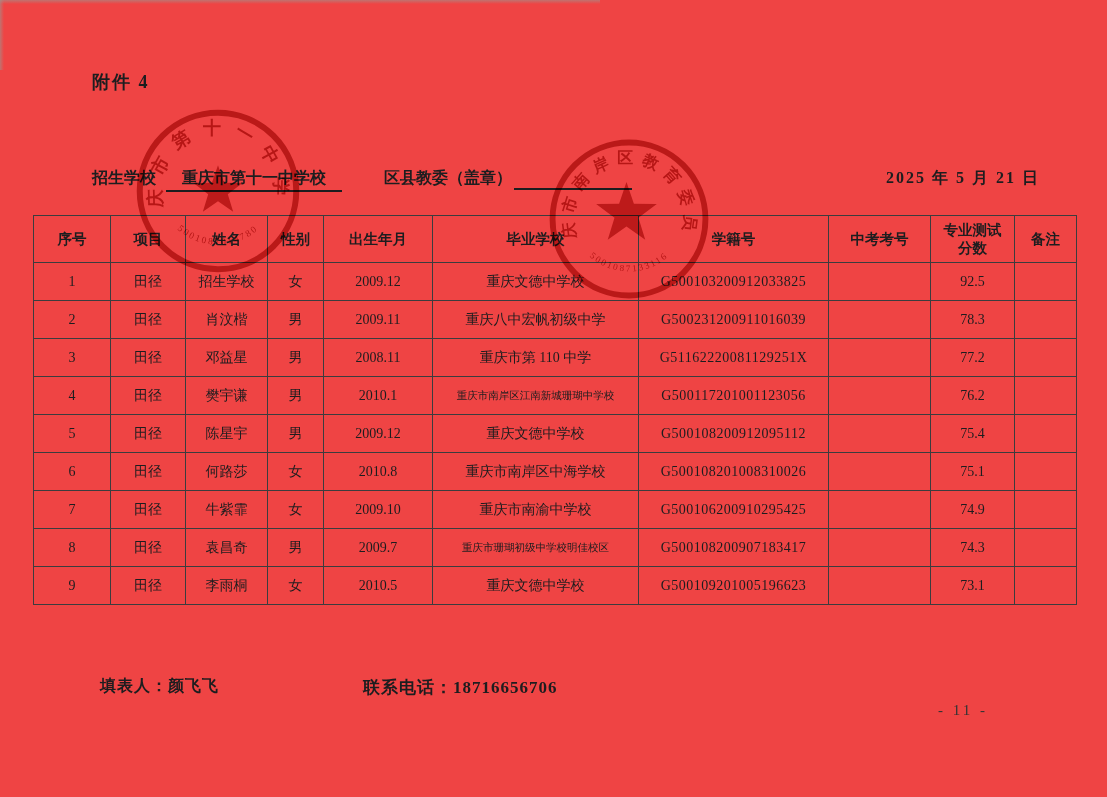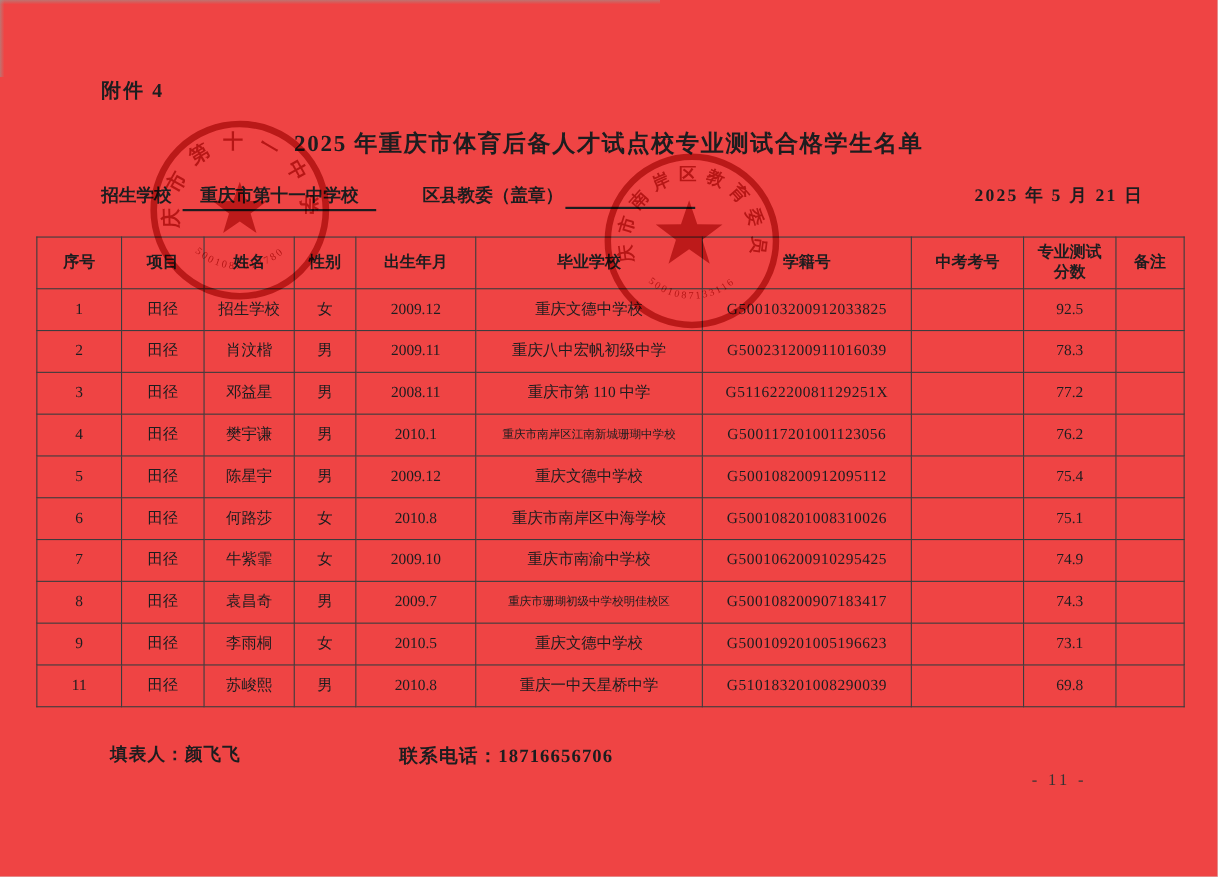--- a/index.html
+++ b/index.html
@@ -50,21 +50,20 @@
 </style>
 </head>
 <body>
 
 <div class="page">
   <div class="scan-edge-top"></div>
   <div class="scan-edge-left"></div>
 
   <div class="attachment">附件 4</div>
 
-  <div class="title">2025 年重庆市体育后备人才试点校专业测试合格学生名单</div>
 
   <div class="info-line">
     <span>招生学校</span>
     <span class="u-val">重庆市第十一中学校</span>
     <span class="gap"></span>
     <span>区县教委（盖章）</span>
     <span class="blank-underline"></span>
     <span class="spacer"></span>
     <span class="date">2025 年 5 月 21 日</span>
   </div>
@@ -198,32 +197,20 @@
           <td>田径</td>
           <td>李雨桐</td>
           <td>女</td>
           <td>2010.5</td>
           <td>重庆文德中学校</td>
           <td class="id-cell">G500109201005196623</td>
           <td></td>
           <td>73.1</td>
           <td></td>
         </tr>
-        <tr>
-          <td>11</td>
-          <td>田径</td>
-          <td>苏峻熙</td>
-          <td>男</td>
-          <td>2010.8</td>
-          <td>重庆一中天星桥中学</td>
-          <td class="id-cell">G510183201008290039</td>
-          <td></td>
-          <td>69.8</td>
-          <td></td>
-        </tr>
       </tbody>
   </table>
 
   <div class="footer-line">填表人：颜飞飞</div>
   <div class="footer-phone">联系电话：18716656706</div>
   <div class="page-number">- 11 -</div>
 
   <svg class="stamp stamp-left" viewBox="0 0 200 200">
     <defs>
       <path id="arcTopL" d="M 42.9,133 A 66,66 0 1 1 157.1,133" fill="none"></path>

